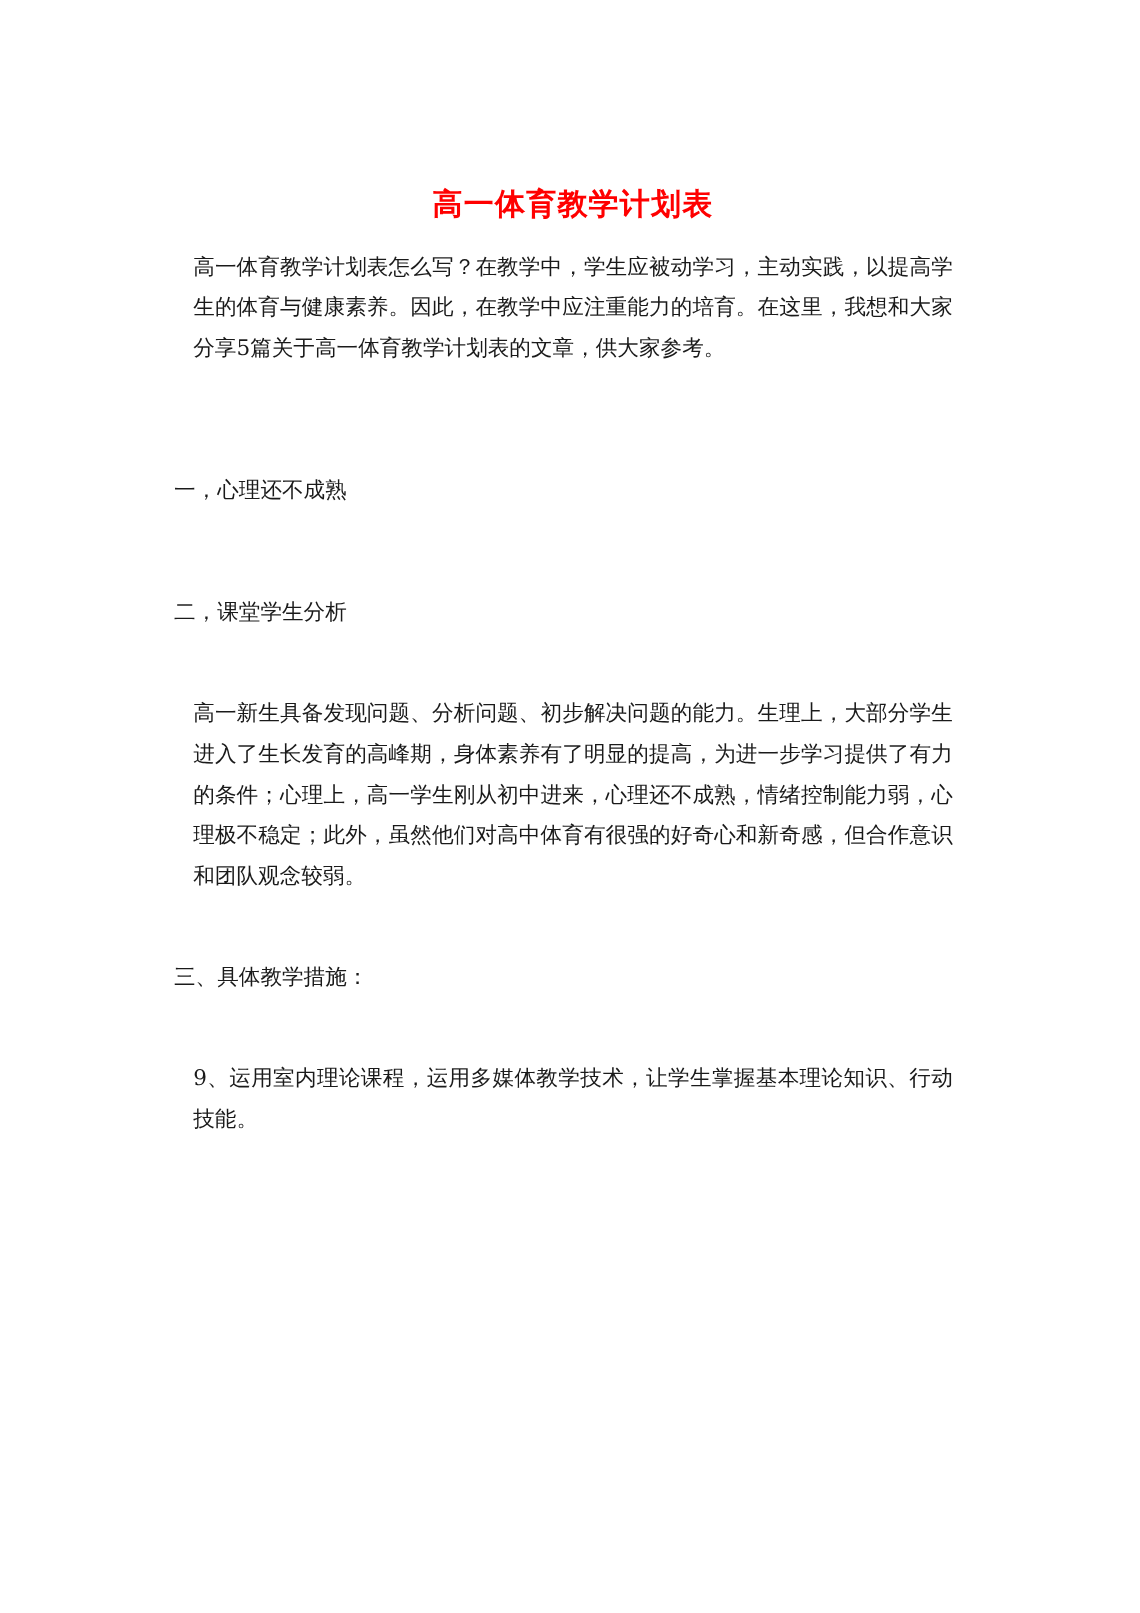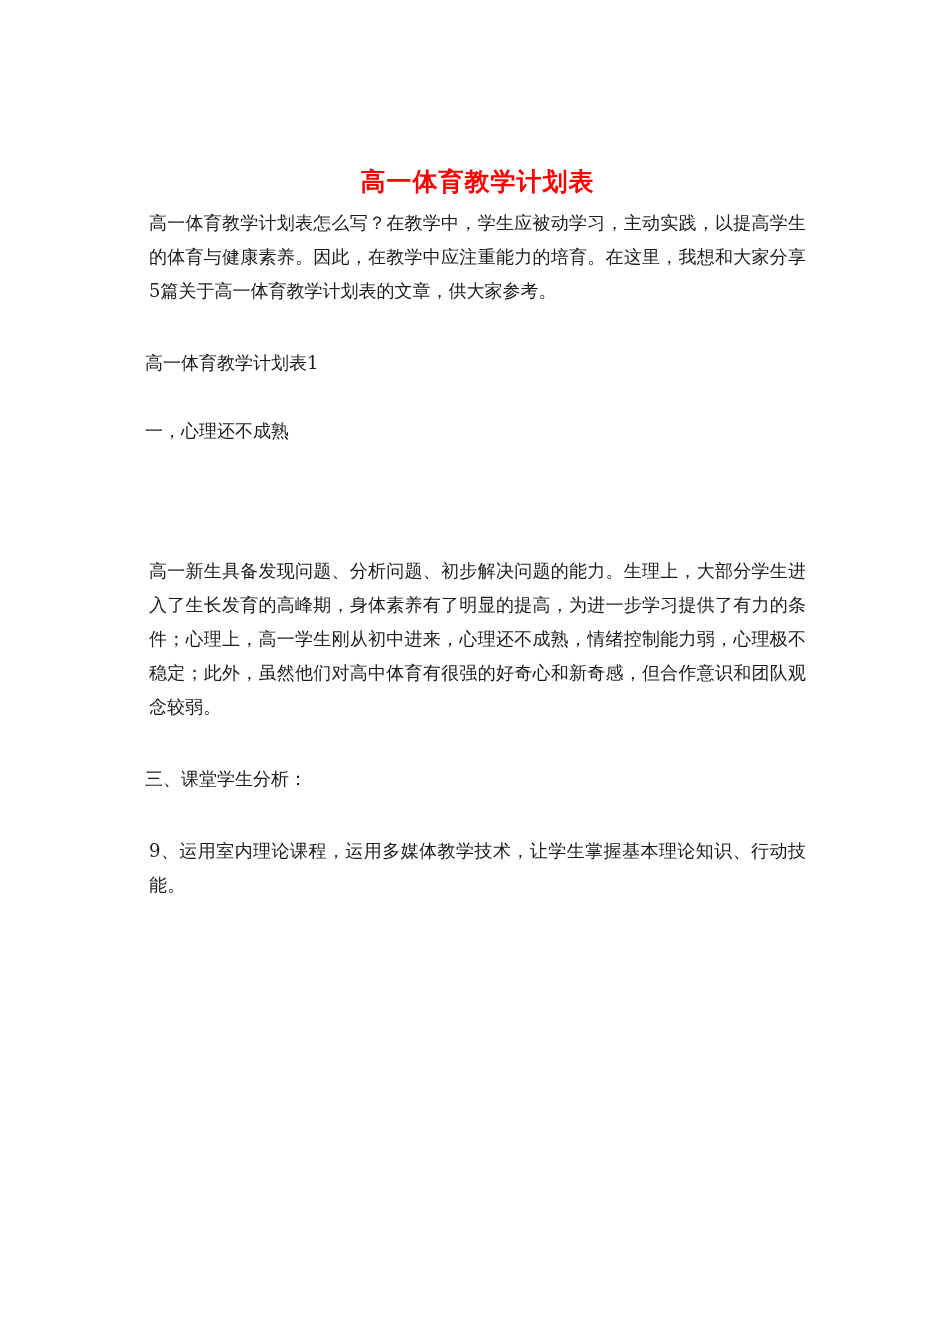--- a/index.html
+++ b/index.html
@@ -9,39 +9,39 @@
     }
     body {
       width: 950px;
       height: 1344px;
       position: relative;
       overflow: hidden;
     }
     .page {
       position: absolute;
       left: 145px;
-      top: 162px;
+      top: 150px;
       width: 665px;
       color: #1a1a1a;
       font-family: "DejaVu Serif", "Liberation Serif", serif;
       font-size: 18px;
       line-height: 34px;
     }
     .title {
       text-align: center;
       color: #ff0000;
       font-family: "DejaVu Sans", "Liberation Sans", sans-serif;
       font-weight: bold;
       font-size: 25px;
       line-height: 40px;
       margin: 0 0 3px 0;
       letter-spacing: 1px;
     }
     .para {
-      margin: 4px;
+      margin: 16px;
       text-align: justify;
       text-justify: inter-character;
       word-break: break-all;
     }
     .gap {
       height: 34px;
     }
     .heading {
       margin: 0;
     }
@@ -49,36 +49,36 @@
 </head>
 <body>
 
 <div class="page">
   <h1 class="title">高一体育教学计划表</h1>
 
   <p class="para">高一体育教学计划表怎么写？在教学中，学生应被动学习，主动实践，以提高学生的体育与健康素养。因此，在教学中应注重能力的培育。在这里，我想和大家分享5篇关于高一体育教学计划表的文章，供大家参考。</p>
 
   <div class="gap"></div>
 
-  <p class="heading">高一体育教学计划表1</p>
 
   <div class="gap"></div>
 
   <p class="heading">一，心理还不成熟</p>
 
   <div class="gap"></div>
 
 
   <div class="gap"></div>
 
+  <p class="heading">二，课堂学生分析</p>
 
   <div class="gap"></div>
 
   <p class="para">高一新生具备发现问题、分析问题、初步解决问题的能力。生理上，大部分学生进入了生长发育的高峰期，身体素养有了明显的提高，为进一步学习提供了有力的条件；心理上，高一学生刚从初中进来，心理还不成熟，情绪控制能力弱，心理极不稳定；此外，虽然他们对高中体育有很强的好奇心和新奇感，但合作意识和团队观念较弱。</p>
 
   <div class="gap"></div>
 
-  <p class="heading">三、课堂学生分析：</p>
+  <p class="heading">三、具体教学措施：</p>
 
   <div class="gap"></div>
 
   <p class="para">9、运用室内理论课程，运用多媒体教学技术，让学生掌握基本理论知识、行动技能。</p>
 </div>
 
 </body></html>

